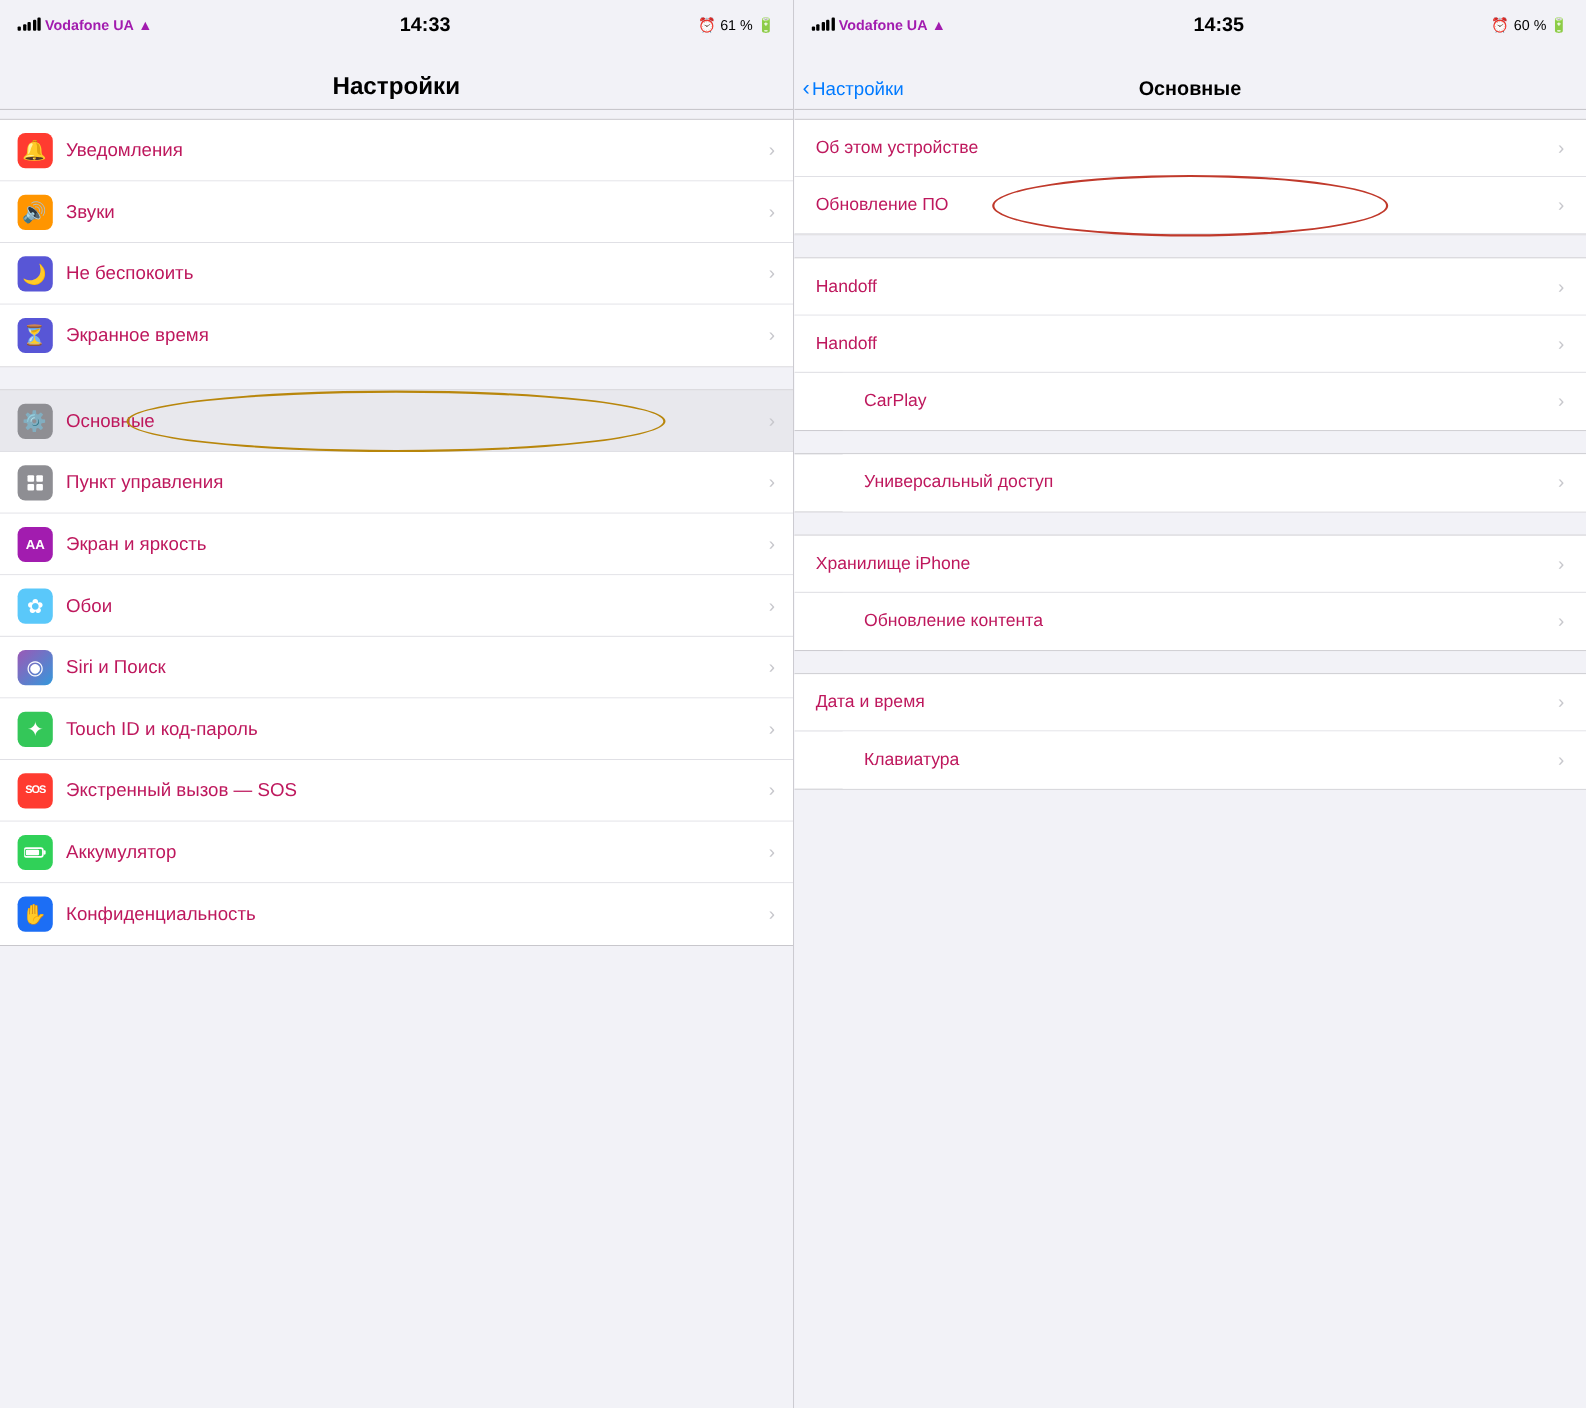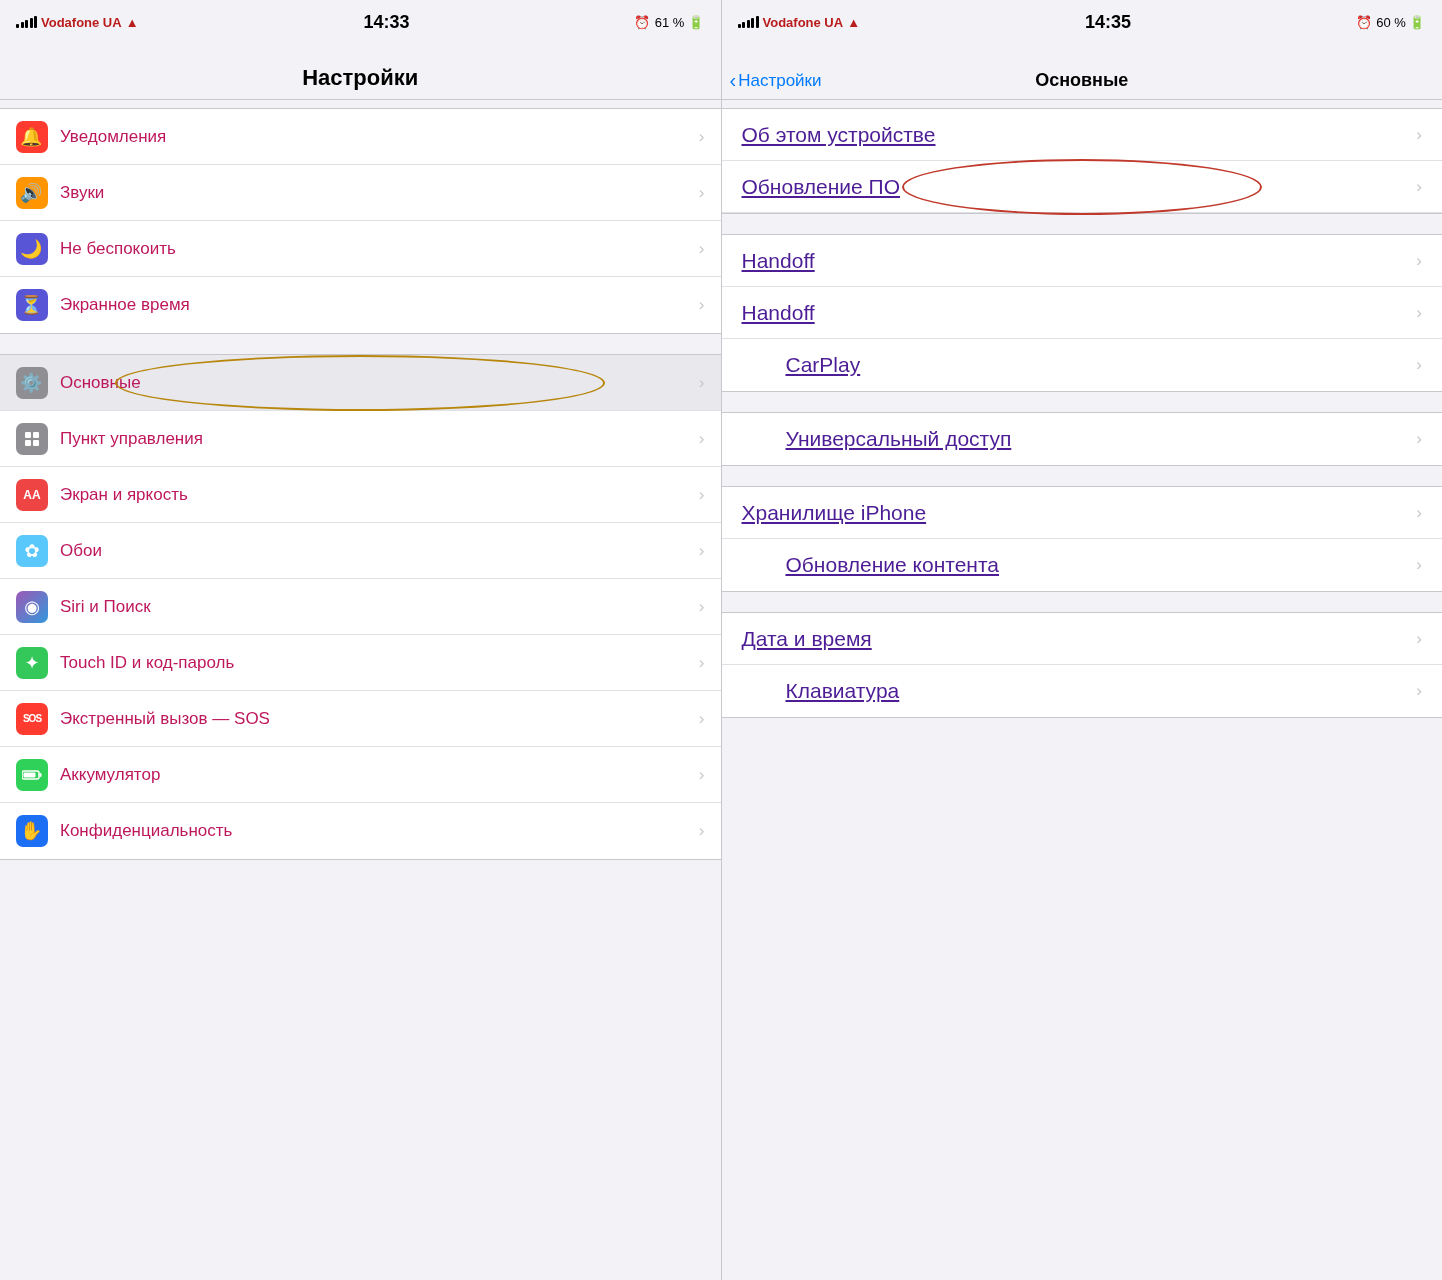--- a/index.html
+++ b/index.html
@@ -31,21 +31,21 @@
       justify-content: space-between;
       padding: 0 16px;
       flex-shrink: 0;
     }
     .status-left {
       display: flex;
       align-items: center;
       gap: 4px;
       font-size: 13px;
       font-weight: 600;
-      color: #b91c1c;
+      color: #a21caf;
     }
     .status-center {
       font-size: 18px;
       font-weight: 600;
       color: #000;
     }
     .status-right {
       display: flex;
       align-items: center;
       gap: 4px;
@@ -185,23 +185,22 @@
       background: #fff;
       position: relative;
       cursor: pointer;
     }
     .settings-row-plain:last-child {
       border-bottom: none;
       margin-left: 44px;
     }
     .row-plain-label {
       flex: 1;
-      font-size: 21px;
-      color: #4c1d95;
-      text-decoration: underline;
+      font-size: 16px;
+      color: #be185d;
     }
 
     
     .oval-right-container {
       position: relative;
     }
     .oval-annotation {
       position: absolute;
       top: 50%;
       left: 50%;
@@ -331,21 +330,21 @@
               <rect x="2" y="2" width="6" height="6" rx="1"></rect>
               <rect x="10" y="2" width="6" height="6" rx="1"></rect>
               <rect x="2" y="10" width="6" height="6" rx="1"></rect>
               <rect x="10" y="10" width="6" height="6" rx="1"></rect>
             </svg>
         </div>
         <span class="row-label">Пункт управления</span>
         <span class="row-chevron">›</span>
       </div>
       <div class="settings-row">
-        <div class="row-icon" style="background:#ef4444; font-size:12px; font-weight:700;">AA</div>
+        <div class="row-icon" style="background:#a21caf; font-size:12px; font-weight:700;">AA</div>
         <span class="row-label">Экран и яркость</span>
         <span class="row-chevron">›</span>
       </div>
       <div class="settings-row">
         <div class="row-icon" style="background:#5ac8fa;">✿</div>
         <span class="row-label">Обои</span>
         <span class="row-chevron">›</span>
       </div>
       <div class="settings-row">
         <div class="row-icon" style="background:linear-gradient(135deg,#9b59b6,#3498db);">◉</div>

